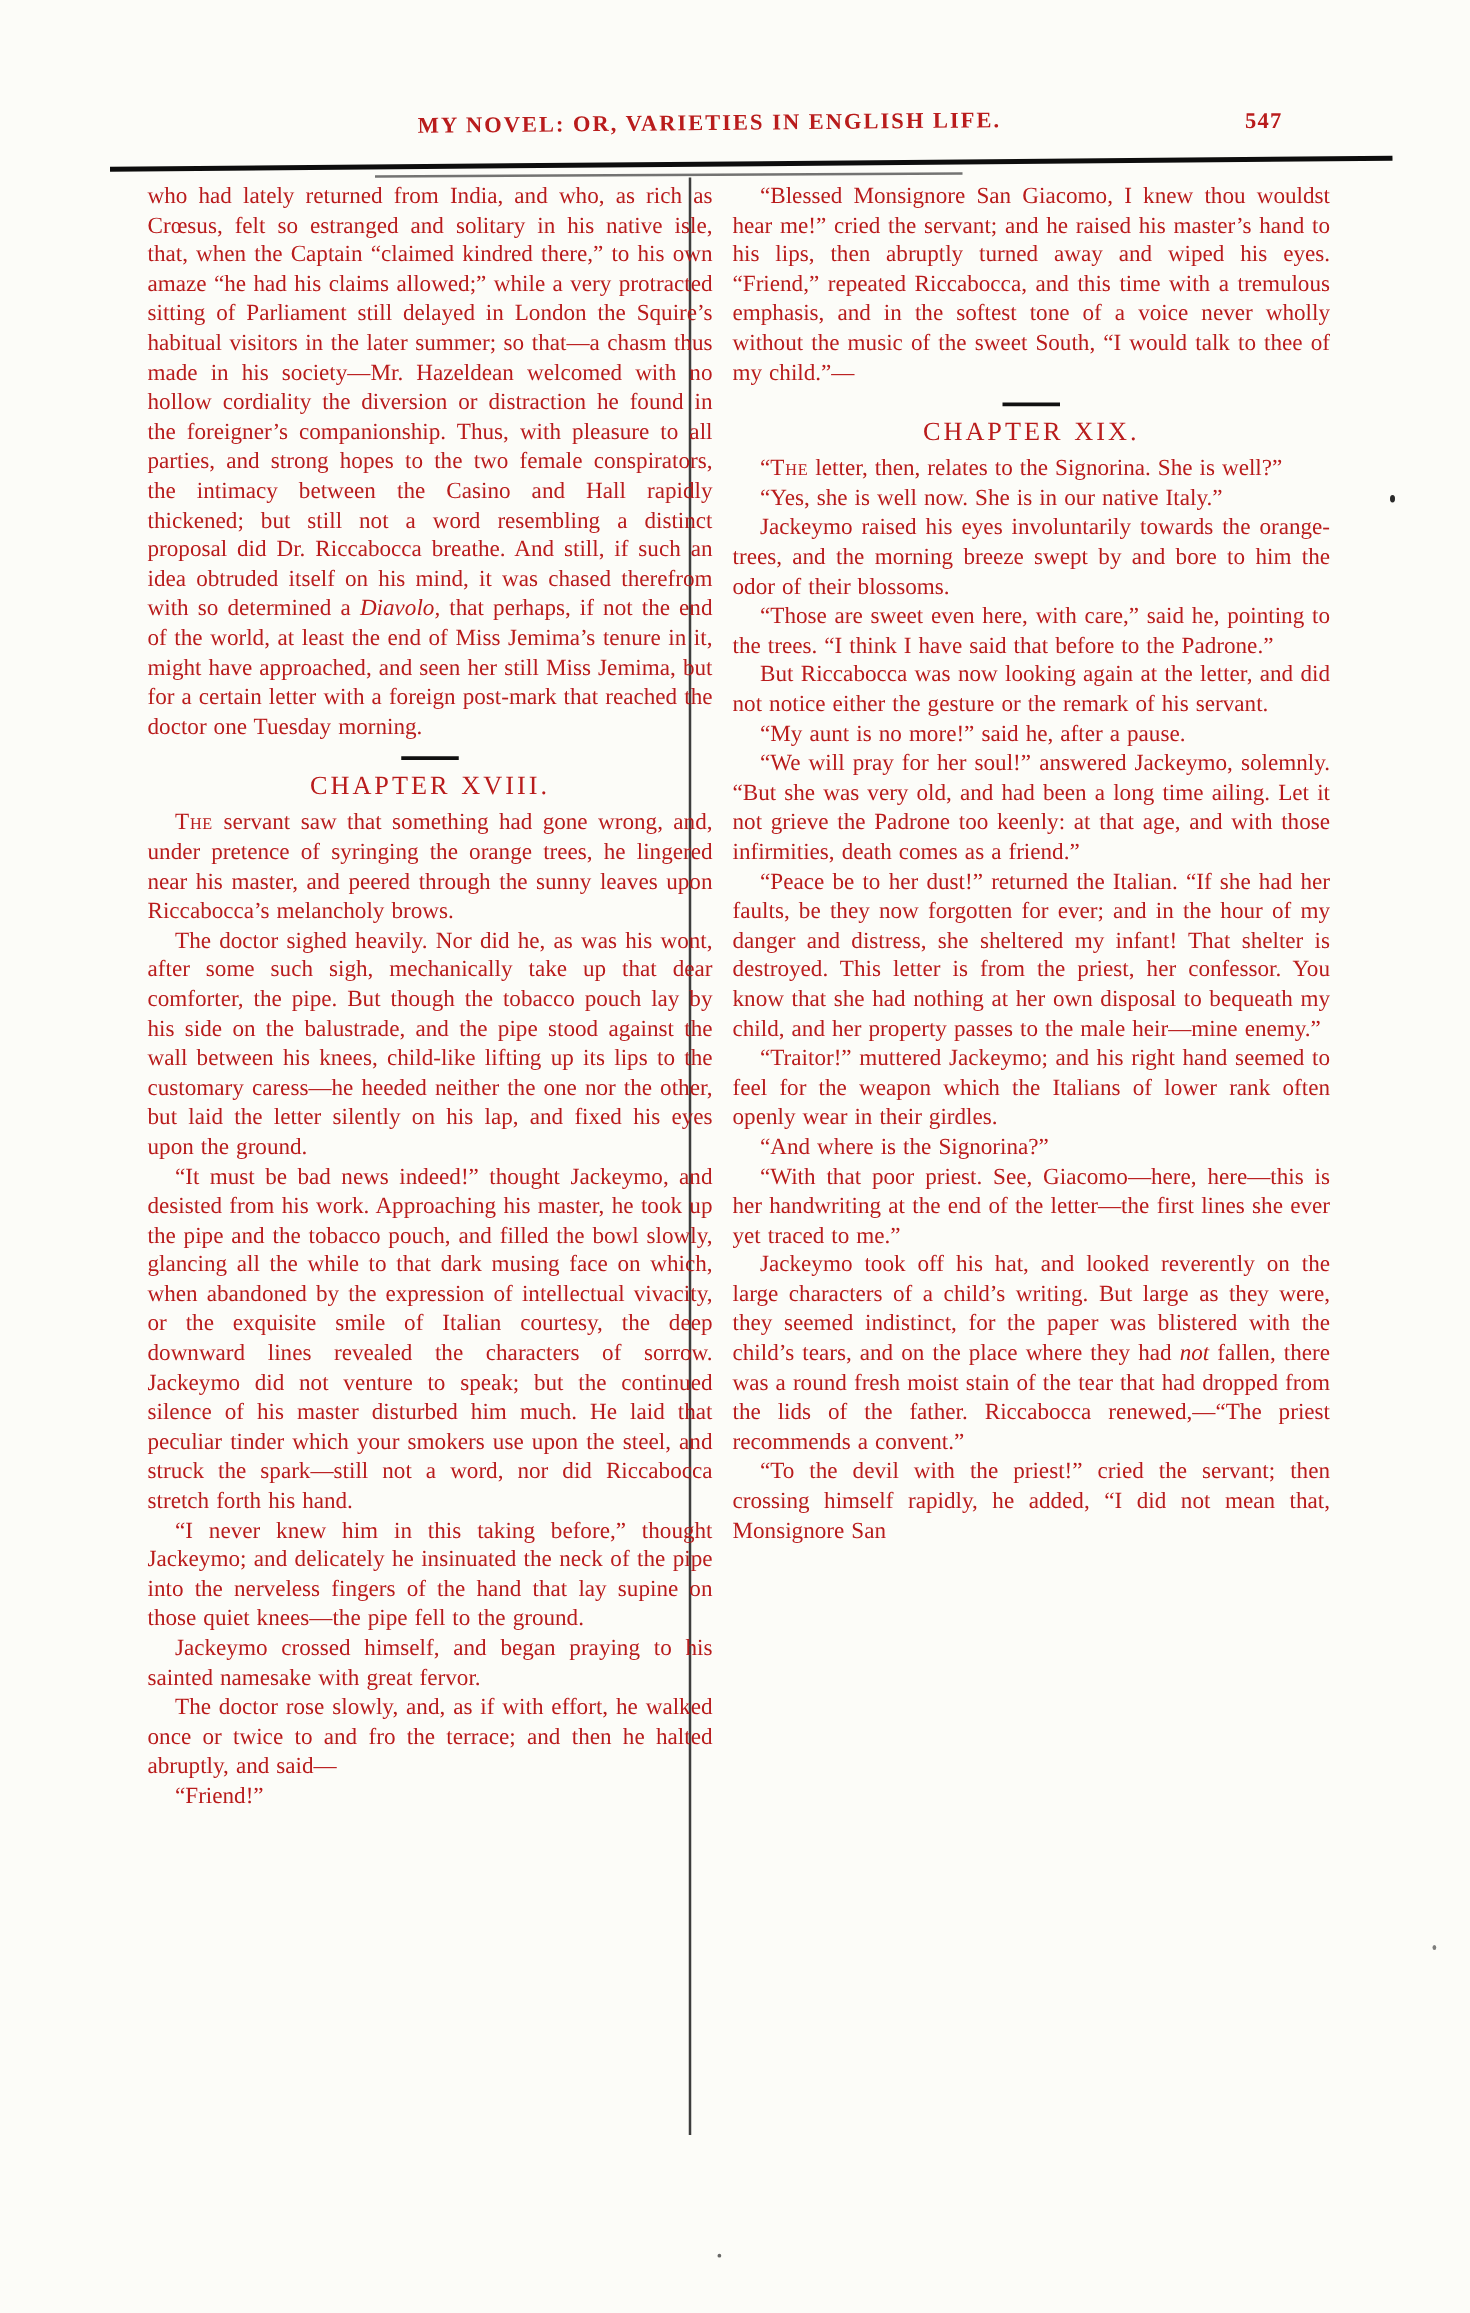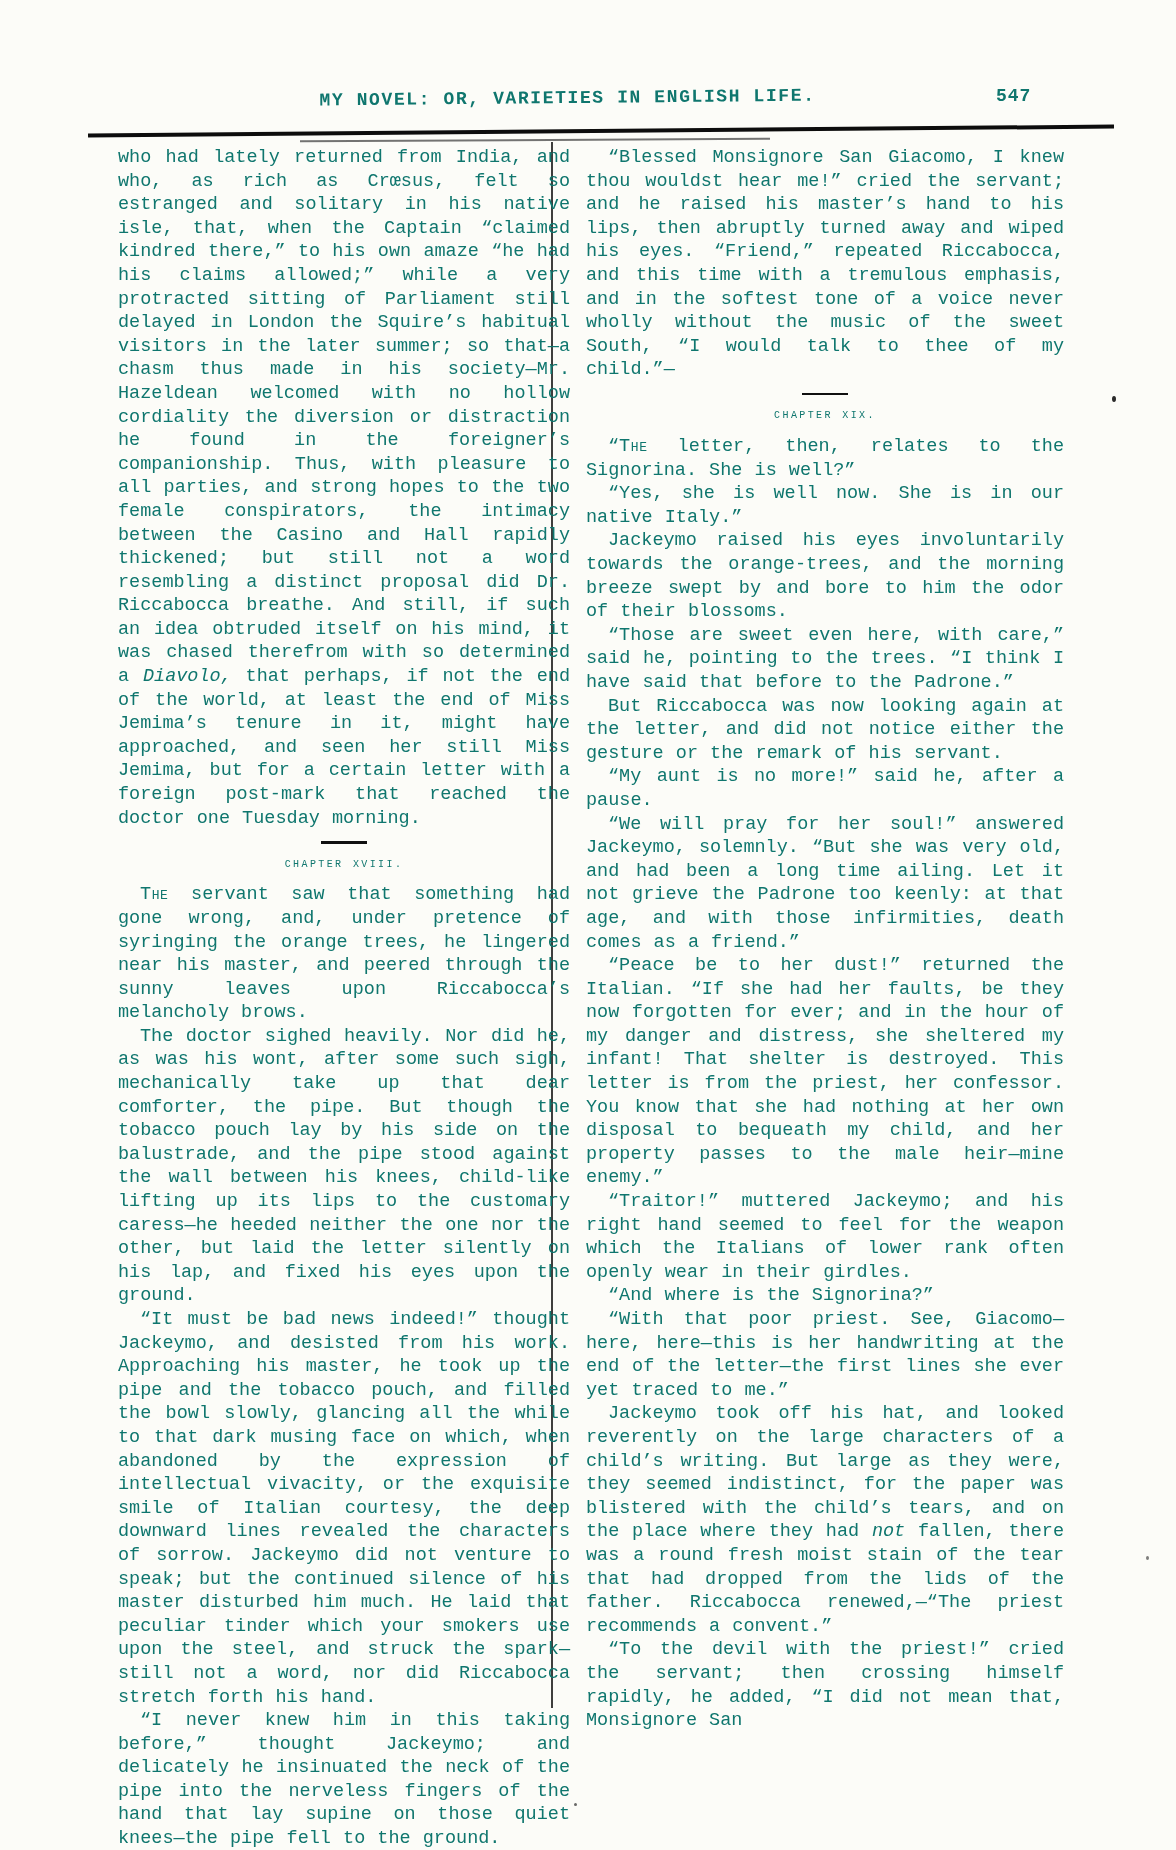--- a/index.html
+++ b/index.html
@@ -2,22 +2,22 @@
 <html><head>
 <meta charset="utf-8">
 <style>
   html, body { margin: 0; padding: 0; background: #e8e8e4; }
   .page {
     position: relative;
     width: 1176px;
     height: 1850px;
     margin: 0 auto;
     background: #fcfcf8;
-    font-family: Liberation Mono, monospace;
-    color: #0f766e;
+    font-family: Liberation Serif, serif;
+    color: #b91c1c;
     overflow: hidden;
   }
   .running-title {
     position: absolute;
     top: 88px;
     left: 95px;
     width: 945px;
     text-align: center;
     font-size: 18px;
     font-weight: bold;
@@ -77,21 +77,21 @@
   .it { font-style: italic; }
   .sc { font-variant: small-caps; letter-spacing: 0.6px; }
   .section-rule {
     width: 46px;
     height: 2.5px;
     background: #101010;
     margin: 11px auto 9px auto;
   }
   .chapter-heading {
     text-align: center;
-    font-size: 10px;
+    font-size: 21px;
     letter-spacing: 2.4px;
     margin: 3px 0 7px 0;
   }
   .speck { position: absolute; background: #2a2a2a; border-radius: 50%; }
   .speck1 { top: 396px;  left: 1112px; width: 4px; height: 6px; }
   .speck2 { top: 1803px; left: 574px;  width: 3px; height: 3px; opacity: .7; }
   .speck3 { top: 1556px; left: 1146px; width: 3px; height: 4px; opacity: .6; }
 </style>
 </head>
 <body>
@@ -108,20 +108,21 @@
   <div class="column-divider"></div>
 
   <div class="col left" id="left-col">
       <p class="para noindent"><span>who had lately returned from India, and who, as rich as Crœsus, felt so estranged and solitary in his native isle, that, when the Captain “claimed kindred there,” to his own amaze “he had his claims allowed;” while a very protracted sitting of Parliament still delayed in London the Squire’s habitual visitors in the later summer; so that—a chasm thus made in his society—Mr. Hazeldean welcomed with no hollow cordiality the diversion or distraction he found in the foreigner’s companionship. Thus, with pleasure to all parties, and strong hopes to the two female conspirators, the intimacy between the Casino and Hall rapidly thickened; but still not a word resembling a distinct proposal did Dr. Riccabocca breathe. And still, if such an idea obtruded itself on his mind, it was chased therefrom with so determined a </span><span class="it">Diavolo,</span><span> that perhaps, if not the end of the world, at least the end of Miss Jemima’s tenure in it, might have approached, and seen her still Miss Jemima, but for a certain letter with a foreign post-mark that reached the doctor one Tuesday morning.</span></p>
       <div class="section-rule"></div>
       <div class="chapter-heading">CHAPTER XVIII.</div>
       <p class="para"><span class="sc">The</span><span> servant saw that something had gone wrong, and, under pretence of syringing the orange trees, he lingered near his master, and peered through the sunny leaves upon Riccabocca’s melancholy brows.</span></p>
       <p class="para"><span>The doctor sighed heavily.  Nor did he, as was his wont, after some such sigh, mechanically take up that dear comforter, the pipe.  But though the tobacco pouch lay by his side on the balustrade, and the pipe stood against the wall between his knees, child-like lifting up its lips to the customary caress—he heeded neither the one nor the other, but laid the letter silently on his lap, and fixed his eyes upon the ground.</span></p>
       <p class="para"><span>“It must be bad news indeed!” thought Jackeymo, and desisted from his work.  Approaching his master, he took up the pipe and the tobacco pouch, and filled the bowl slowly, glancing all the while to that dark musing face on which, when abandoned by the expression of intellectual vivacity, or the exquisite smile of Italian courtesy, the deep downward lines revealed the characters of sorrow.  Jackeymo did not venture to speak; but the continued silence of his master disturbed him much.  He laid that peculiar tinder which your smokers use upon the steel, and struck the spark—still not a word, nor did Riccabocca stretch forth his hand.</span></p>
       <p class="para"><span>“I never knew him in this taking before,” thought Jackeymo; and delicately he insinuated the neck of the pipe into the nerveless fingers of the hand that lay supine on those quiet knees—the pipe fell to the ground.</span></p>
+      <p class="para"><span>Jackeymo crossed himself, and began praying to his sainted namesake with great fervor.</span></p>
       <p class="para"><span>The doctor rose slowly, and, as if with effort, he walked once or twice to and fro the terrace; and then he halted abruptly, and said—</span></p>
       <p class="para"><span>“Friend!”</span></p>
     </div>
   <div class="col right" id="right-col">
       <p class="para"><span>“Blessed Monsignore San Giacomo, I knew thou wouldst hear me!” cried the servant; and he raised his master’s hand to his lips, then abruptly turned away and wiped his eyes. “Friend,” repeated Riccabocca, and this time with a tremulous emphasis, and in the softest tone of a voice never wholly without the music of the sweet South, “I would talk to thee of my child.”—</span></p>
       <div class="section-rule"></div>
       <div class="chapter-heading">CHAPTER XIX.</div>
       <p class="para"><span>“</span><span class="sc">The</span><span> letter, then, relates to the Signorina. She is well?”</span></p>
       <p class="para"><span>“Yes, she is well now.  She is in our native Italy.”</span></p>
       <p class="para"><span>Jackeymo raised his eyes involuntarily towards the orange-trees, and the morning breeze swept by and bore to him the odor of their blossoms.</span></p>

